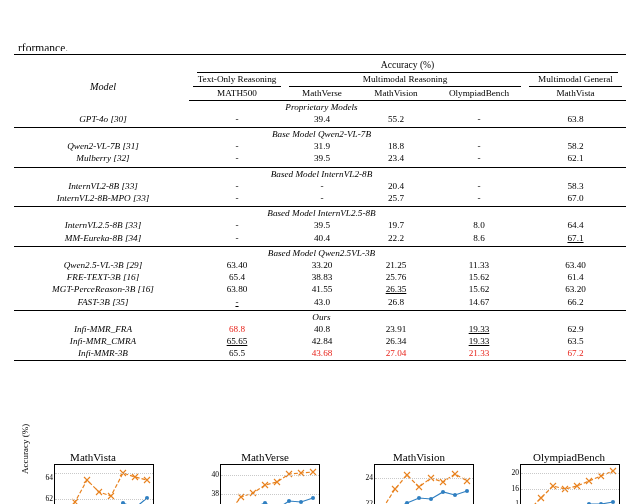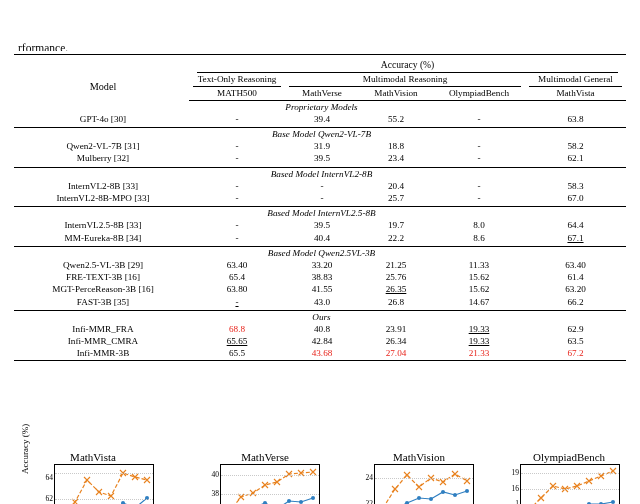--- a/index.html
+++ b/index.html
@@ -32,21 +32,21 @@
     font-weight:normal;
     text-align:center;
     line-height:12.2px;
     white-space:nowrap;
   }
   .rule-top td{border-top:1.4px solid #000;}
   .rule-bot td{border-bottom:1.4px solid #000;}
   .rule-mid td{border-bottom:0.8px solid #000;}
   .thin td{border-bottom:0.6px solid #000;}
 
-  .lalign{text-align:left;padding-left:3px !important;}
+  .lalign{text-align:left;padding-left:3px !important;font-style:italic;}
   .bold{font-weight:bold;}
   .ital{font-style:italic;}
   .under{text-decoration:underline;}
   .red{color:#e8241b;}
   .hdr-group{font-weight:bold;}
 
   .h-acc{font-weight:bold;font-size:9.6px;}
   .h-model{font-weight:bold;font-size:10.2px;}
 
   .c-model{width:175px;}
@@ -454,21 +454,21 @@
       </div>
     </div>
 
     <div class="chart" style="left:494px;">
       <div class="title">OlympiadBench</div>
       <div class="plot" style="width:98px;height:78px;margin-left:26px;">
         <span class="ytick" style="top:70.3px;">10</span>
         <span class="ytick" style="top:54.7px;">12</span>
         <span class="ytick" style="top:39.1px;">1</span>
         <span class="ytick" style="top:23.5px;">16</span>
-        <span class="ytick" style="top:7.9px;">19</span>
+        <span class="ytick" style="top:7.9px;">20</span>
         <div class="gridline" style="top:70.3px;"></div>
         <div class="gridline" style="top:54.7px;"></div>
         <div class="gridline" style="top:39.1px;"></div>
         <div class="gridline" style="top:23.5px;"></div>
         <div class="gridline" style="top:7.9px;"></div>
         <svg width="98" height="78" viewBox="0 0 98 78">
           <polyline fill="none" stroke="#e8821f" stroke-width="1.2" stroke-dasharray="4,2" points="8,45 20,33 32,21 44,24 56,21 68,16 80,11 92,6"></polyline>
           <g stroke="#e8821f" stroke-width="1.1">
             <path d="M5,42 l6,6 M11,42 l-6,6"></path>
               <path d="M17,30 l6,6 M23,30 l-6,6"></path>

